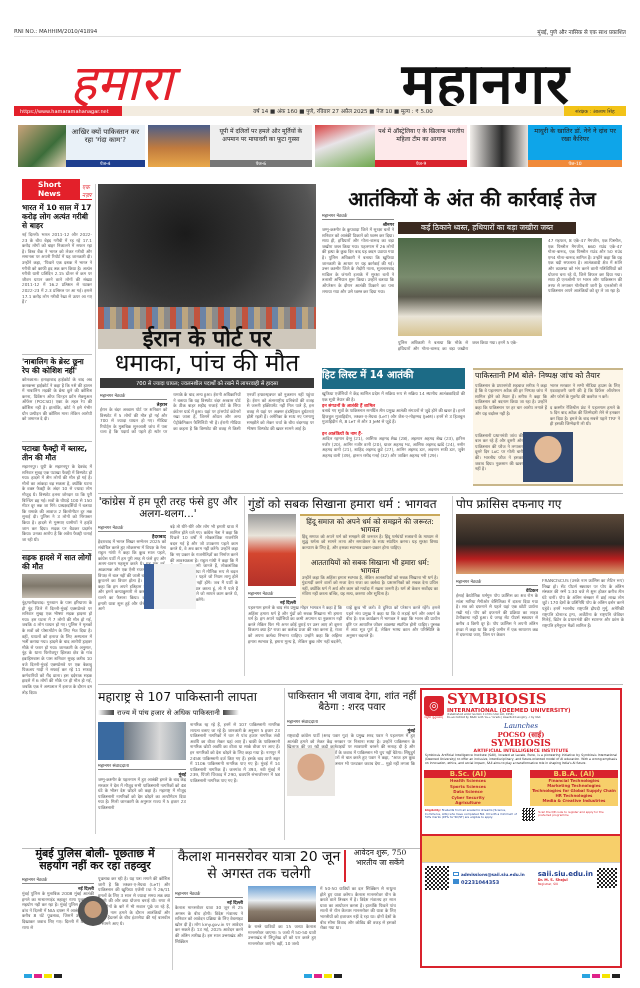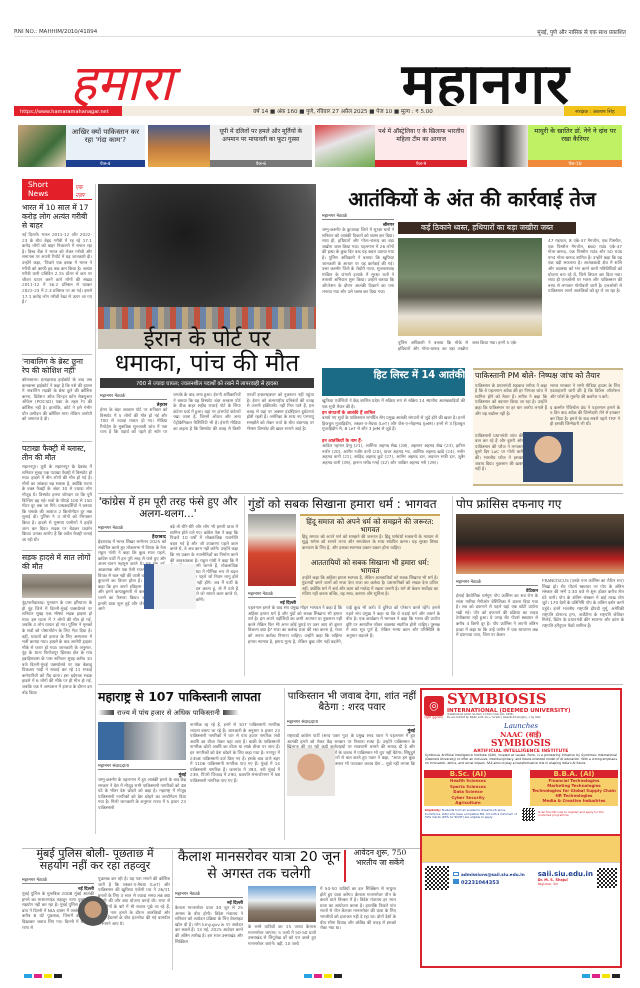--- a/index.html
+++ b/index.html
@@ -1,19 +1,19 @@
 <!DOCTYPE html>
 <html><head>
 <meta charset="utf-8">
 <style>
 *{box-sizing:border-box;margin:0;padding:0}
 body{width:640px;height:988px;background:#fff;font-family:"DejaVu Sans",sans-serif;color:#222;overflow:hidden;position:relative}
 .abs{position:absolute}
 .t{font-size:4.2px;line-height:5.6px;color:#555;text-align:justify;overflow:hidden}
-.hd{font-family:"DejaVu Sans",sans-serif;font-weight:normal;color:#111;line-height:1.1}
+.hd{font-family:"DejaVu Sans",sans-serif;font-weight:bold;color:#111;line-height:1.1}
 .by{font-size:4.5px;color:#333;border-bottom:1px solid #888;padding-bottom:1px;margin-bottom:1px}
 .city{font-size:4.5px;font-weight:bold;text-align:right;color:#222}
 .img{background:#888;overflow:hidden}
 .vline{position:absolute;width:1px;background:#ccc}
 .hline{position:absolute;height:1px;background:#bbb}
 .cmyk{position:absolute;display:flex;gap:2px}
 .cmyk span{width:8px;height:4px;display:block}
 </style>
 </head>
 <body>
@@ -49,29 +49,29 @@
   <div style="flex:1.2;position:relative;display:flex">
     <div class="img" style="width:60px;height:42px;background:linear-gradient(160deg,#d94040,#e8e4e8 40%,#6fa84e)"></div>
     <div style="flex:1;display:flex;flex-direction:column">
       <div style="flex:1;font-size:6px;line-height:7.5px;text-align:center;padding:2px;color:#222;background:#fde9ea">पर्थ में ऑस्ट्रेलिया ए के खिलाफ भारतीय महिला टीम का आगाज</div>
       <div style="background:#d9232d;color:#fff;font-size:4.5px;text-align:center;height:7px;line-height:7px">पेज-9</div>
     </div>
   </div>
   <div style="flex:1.2;position:relative;display:flex">
     <div class="img" style="width:58px;height:42px;background:linear-gradient(90deg,#f1eeea,#2a2a2a 55%,#e8e3de)"></div>
     <div style="flex:1;display:flex;flex-direction:column">
-      <div style="flex:1;font-size:6.5px;line-height:8px;text-align:center;padding:2px;color:#222;background:#bef264">माधुरी के खातिर डॉ. नेने ने दांव पर रखा कैरियर</div>
+      <div style="flex:1;font-size:6.5px;line-height:8px;text-align:center;padding:2px;color:#222;background:#0ea5e9">माधुरी के खातिर डॉ. नेने ने दांव पर रखा कैरियर</div>
       <div style="background:#f08a3a;color:#fff;font-size:4.5px;text-align:center;height:7px;line-height:7px">पेज-10</div>
     </div>
   </div>
 </div>
 
 <div class="abs" style="left:22px;top:184px;width:70px;height:650px">
   <div style="display:flex;align-items:flex-end;gap:2px;height:16px;border-bottom:1px solid #e3202a">
-    <span style="background:#e3202a;color:#fff;font-size:7.5px;font-weight:normal;padding:1px 6px">Short News</span>
+    <span style="background:#e3202a;color:#fff;font-size:7.5px;font-weight:bold;padding:1px 16px">Short News</span>
     <span style="font-size:5.5px;color:#e3202a;font-style:italic">एक नज़र</span>
   </div>
   <div style="margin-top:3px">
     <div class="hd" style="font-size:7.5px;line-height:9px">भारत में 10 साल में 17 करोड़ लोग अत्यंत गरीबी से बाहर</div>
     <div class="t" style="height:120px;margin-top:2px">नई दिल्ली। भारत 2011-12 और 2022-23 के बीच बेहद गरीबी में रह रहे 17.1 करोड़ लोगों को बाहर निकालने में सफल रहा है। विश्व बैंक ने भारत को लेकर गरीबी और समानता पर अपनी रिपोर्ट में यह जानकारी दी। उन्होंने कहा, 'पिछले एक दशक में भारत ने गरीबी को काफी हद तक कम किया है। अत्यंत गरीबी यानी प्रतिदिन 2.15 डॉलर से कम पर जीवन यापन करने वाले लोगों की संख्या 2011-12 में 16.2 प्रतिशत से घटकर 2022-23 में 2.3 प्रतिशत पर आ गई। इससे 17.1 करोड़ लोग गरीबी रेखा से ऊपर आ गए हैं।'</div>
   </div>
   <div class="hline" style="left:0;width:70px;position:relative;margin:2px 0"></div>
   <div>
     <div class="hd" style="font-size:7.5px;line-height:9px">'नाबालिग के ब्रेस्ट छूना रेप की कोशिश नहीं'</div>
     <div class="t" style="height:62px;margin-top:2px">कोलकाता। इलाहाबाद हाईकोर्ट के बाद अब कलकत्ता हाईकोर्ट ने कहा है कि नशे की हालत में नाबालिग लड़की के ब्रेस्ट छूने की कोशिश करना, प्रिवेंशन ऑफ चिल्ड्रन फ्रॉम सेक्सुअल ऑफेंस (POCSO) एक्ट के तहत रेप की कोशिश नहीं है। हालांकि, कोर्ट ने इसे गंभीर यौन उत्पीड़न की कोशिश माना लेकिन आरोपी को जमानत दे दी।</div>
@@ -108,21 +108,21 @@
   <div class="by">महानगर नेटवर्क</div>
   <div class="city">श्रीनगर</div>
   <div class="t" style="height:140px">जम्मू-कश्मीर के कुपवाड़ा जिले में सुरक्षा बलों ने शनिवार को आतंकी ठिकाने को ध्वस्त कर दिया। साथ ही, हथियारों और गोला-बारूद का बड़ा जखीरा जब्त किया गया। पहलगाम में 26 लोगों की हत्या के कुछ दिन बाद यह कदम उठाया गया है। पुलिस अधिकारी ने बताया कि खुफिया जानकारी के आधार पर यह कार्रवाई की गई। उत्तर कश्मीर जिले के लेदोरी नाला, सुलतानबाद माछिल के जंगली इलाके में सुरक्षा बलों ने तलाशी अभियान शुरू किया। उन्होंने बताया कि ऑपरेशन के दौरान आतंकी ठिकाने का पता लगाया गया और उसे ध्वस्त कर दिया गया।</div>
 </div>
 <div class="abs" style="left:398px;top:222px;width:178px;height:12px;background:#3b2a20;color:#fff;font-size:7.5px;line-height:12px;text-align:center;white-space:nowrap;overflow:hidden">कई ठिकाने ध्वस्त, हथियारों का बड़ा जखीरा जब्त</div>
 <div class="abs img" style="left:398px;top:238px;width:144px;height:98px;background:linear-gradient(180deg,#4e6a48 0%,#7a8c6e 40%,#5b5a4d 60%,#e9e4d7 80%,#d7c38f 100%)"></div>
 <div class="abs t" style="left:398px;top:340px;width:144px;height:12px;column-count:2;column-gap:4px">पुलिस अधिकारी ने बताया कि मौके से हथियारों और गोला-बारूद का बड़ा जखीरा जब्त किया गया। इनमें 5 एके-</div>
 <div class="abs t" style="left:548px;top:238px;width:74px;height:128px">47 राइफल, 8 एके-47 मैगजीन, एक पिस्तौल, एक पिस्तौल मैगजीन, 660 राउंड एके-47 गोला-बारूद, एक पिस्तौल राउंड और 50 राउंड एम4 गोला-बारूद शामिल हैं। उन्होंने कहा कि यह एक बड़ी सफलता है। आतंकवादी क्षेत्र में शांति और व्यवस्था को भंग करने वाली गतिविधियों को योजना बना रहे थे, जिसे विफल कर दिया गया। साथ ही एलओसी पर भारत और पाकिस्तान की तरफ से लगातार गोलीबारी जारी है। एलओसी से पाकिस्तान अपने आतंकियों को दूर ले जा रहा है।</div>
 
 <div class="abs" style="left:322px;top:368px;width:143px;height:118px;background:#fff">
-  <div style="background:#1c6b86;color:#fff;font-size:10px;font-weight:bold;height:28px;line-height:14px;text-align:right">हिट लिस्ट में 14 आतंकी</div>
+  <div style="background:#1c6b86;color:#fff;font-size:10px;font-weight:bold;height:21px;line-height:14px;text-align:left">हिट लिस्ट में 14 आतंकी</div>
   <div class="t" style="margin-top:2px;height:11px">खुफिया एजेंसियों ने केंद्र शासित प्रदेश में सक्रिय रूप से सक्रिय 14 स्थानीय आतंकवादियों की एक सूची तैयार की है।</div>
   <div style="font-size:4.5px;color:#e3202a;font-weight:bold">इन संगठनों के आतंकी हैं शामिल</div>
   <div class="t" style="height:22px">बताये गए सूत्रों के पाकिस्तान समर्थित तीन प्रमुख आतंकी संगठनों से जुड़े होने की खबर है। इनमें हिजबुल मुजाहिदीन, लश्कर-ए-तैयबा (LeT) और जैश-ए-मोहम्मद (JeM)। इनमें से 3 हिजबुल मुजाहिदीन से, 8 LeT से और 3 JeM से जुड़े हैं।</div>
   <div style="font-size:4.5px;color:#e3202a;font-weight:bold">इन आतंकियों के नाम हैं-</div>
   <div class="t" style="height:40px">आदिल रहमान देन्तू (21), आसिफ अहमद शेख (28), अहसान अहमद शेख (23), हारिस नजीर (20), आमिर नजीर वानी (20), यावर अहमद भट, आसिफ अहमद खांडे (24), नसीर अहमद वानी (21), शाहिद अहमद कुटे (27), आमिर अहमद डार, अदनान सफी डार, जुबैर अहमद वानी (39), हारून रशीद गनई (32) और जाकिर अहमद गनी (29)।</div>
 </div>
 
 <div class="abs" style="left:473px;top:368px;width:150px;height:118px;background:#fdf6e8;border-top:2px solid #c8b68a;border-bottom:2px solid #c8b68a">
   <div class="hd" style="font-size:7.8px;padding:2px;white-space:nowrap;font-weight:normal">पाकिस्तानी PM बोले- निष्पक्ष जांच को तैयार</div>
   <div style="display:flex;gap:3px;padding:0 2px">
@@ -175,21 +175,21 @@
   <div style="width:82px">
     <div class="by">महानगर नेटवर्क</div>
     <div class="city">वेटिकन</div>
     <div class="t" style="height:84px">ईसाई कैथोलिक धर्मगुरु पोप फ्रांसिस का शव रोम के सांता मारिया मैगीओर बेसिलिका में दफना दिया गया है। शव को दफनाने से पहले यहां एक छोटी प्रार्थना रखी गई। पोप को दफनाने की प्रक्रिया का लाइव टेलीकास्ट नहीं हुआ। ये जगह सेंट पीटर्स स्क्वायर से करीब 4 किमी दूर है। पोप फ्रांसिस ने अपनी अंतिम इच्छा में कहा था कि उन्हें जमीन में एक साधारण कब्र में दफनाया जाए, जिस पर केवल</div>
   </div>
   <div class="t" style="width:82px;height:98px">FRANCISCUS (उनके नाम फ्रांसिस का लैटिन रूप) लिखा हो। सेंट पीटर्स स्क्वायर पर पोप के अंतिम संस्कार की रस्में 1:30 बजे से शुरू होकर करीब तीन घंटे चलीं। पोप के अंतिम संस्कार में ढाई लाख लोग जुटे। 170 देशों के प्रतिनिधि पोप के अंतिम दर्शन करने पहुंचे। इनमें भारतीय राष्ट्रपति द्रौपदी मुर्मू, अमेरिकी राष्ट्रपति डोनाल्ड ट्रम्प, अर्जेंटीना के राष्ट्रपति जेवियर मिलेई, ब्रिटेन के प्रधानमंत्री कीर स्टारमर और फ्रांस के राष्ट्रपति इमैनुएल मैक्रों शामिल हैं।</div>
 </div>
 
 <div class="hline" style="left:98px;top:684px;width:525px"></div>
 
-<div class="abs hd" style="left:98px;top:690px;width:180px;font-size:12.5px;white-space:nowrap;font-weight:bold">महाराष्ट्र से 107 पाकिस्तानी लापता</div>
+<div class="abs hd" style="left:98px;top:690px;width:180px;font-size:12.5px;white-space:nowrap;font-weight:normal">महाराष्ट्र से 107 पाकिस्तानी लापता</div>
 <div class="abs" style="left:98px;top:708px;width:180px;display:flex;align-items:center;gap:3px">
   <span style="width:16px;height:5px;background:linear-gradient(90deg,#fff,#444)"></span>
   <span style="font-size:7px;color:#222;white-space:nowrap">राज्य में पांच हजार से अधिक पाकिस्तानी</span>
   <span style="width:16px;height:5px;background:linear-gradient(90deg,#444,#fff)"></span>
 </div>
 <div class="abs img" style="left:98px;top:722px;width:88px;height:38px;background:linear-gradient(90deg,#3a6aa0 0 30%,#6f7a86 30%,#d8d8d8 70%,#9aa4ac)"></div>
 <div class="abs" style="left:98px;top:762px;width:88px;height:78px">
   <div class="by">महानगर संवाददाता</div>
   <div class="city">मुंबई</div>
   <div class="t" style="height:64px">जम्मू-कश्मीर के पहलगाम में हुए आतंकी हमले के बाद केंद्र सरकार ने देश में मौजूद सभी पाकिस्तानी नागरिकों को 48 घंटे के भीतर देश छोड़ने को कहा है। महाराष्ट्र में मौजूद पाकिस्तानी नागरिकों को देश छोड़ने का अल्टीमेटम दिया गया है। मिली जानकारी के अनुसार राज्य में 5 हजार 23 पाकिस्तानी</div>
@@ -210,21 +210,21 @@
     <div style="width:20px;height:20px;background:#d9232d;border-radius:3px;flex:none;display:flex;align-items:center;justify-content:center;color:#fff;font-size:11px">◎</div>
     <div>
       <div style="font-family:'DejaVu Serif',serif;color:#d9232d;font-size:15px;line-height:15px;font-weight:bold">SYMBIOSIS</div>
       <div style="color:#d9232d;font-size:5.6px;font-weight:bold;white-space:nowrap">INTERNATIONAL (DEEMED UNIVERSITY)</div>
       <div style="font-size:2.6px;color:#444">(Established under Section 3 of the UGC Act, 1956)</div>
       <div style="font-size:2.6px;color:#444">Re-accredited by NAAC with 'A++' Grade | Awarded Category - I by UGC</div>
     </div>
   </div>
   <div style="position:absolute;left:2px;top:25px;font-size:3px;color:#d9232d">वसुधैव कुटुम्बकम्</div>
   <div style="text-align:center;font-family:'DejaVu Serif',serif;font-style:italic;font-size:7px;color:#1f3f8f;margin-top:1px">Launches</div>
-  <div style="text-align:center;font-family:'DejaVu Serif',serif;font-size:7px;color:#d9232d;font-weight:bold">NAAC (साई)</div>
+  <div style="text-align:center;font-family:'DejaVu Serif',serif;font-size:7px;color:#d9232d;font-weight:bold">POCSO (साई)</div>
   <div style="text-align:center;font-family:'DejaVu Serif',serif;font-size:9px;color:#d9232d;font-weight:bold;line-height:9px">SYMBIOSIS</div>
   <div style="text-align:center;font-size:4.6px;color:#d9232d;font-weight:bold">ARTIFICIAL INTELLIGENCE INSTITUTE</div>
   <div style="font-size:3px;line-height:3.9px;padding:1px 3px;text-align:justify;color:#222;height:17px;overflow:hidden">Symbiosis Artificial Intelligence Institute (SAII), located at Lavale, Pune, is a pioneering initiative by Symbiosis International (Deemed University) to offer an inclusive, interdisciplinary, and future-oriented model of AI education. With a strong emphasis on innovation, ethics, and social impact, SAII aims to play a transformative role in shaping India's AI future.</div>
   <div style="display:flex;gap:18px;padding:0 2px">
     <div style="flex:1;background:#f7cf6a">
       <div style="background:#d9232d;color:#f7cf6a;font-size:7px;font-weight:bold;text-align:center;line-height:8px">B.Sc. (AI)</div>
       <div style="font-size:4px;color:#c0292c;font-weight:bold;text-align:center;line-height:5.6px">Health Sciences</div>
       <div style="font-size:4px;color:#c0292c;font-weight:bold;text-align:center;line-height:5.6px">Sports Sciences</div>
       <div style="font-size:4px;color:#c0292c;font-weight:bold;text-align:center;line-height:5.6px">Data Science</div>
       <div style="font-size:4px;color:#c0292c;font-weight:bold;text-align:center;line-height:5.6px">Cyber Security</div>

